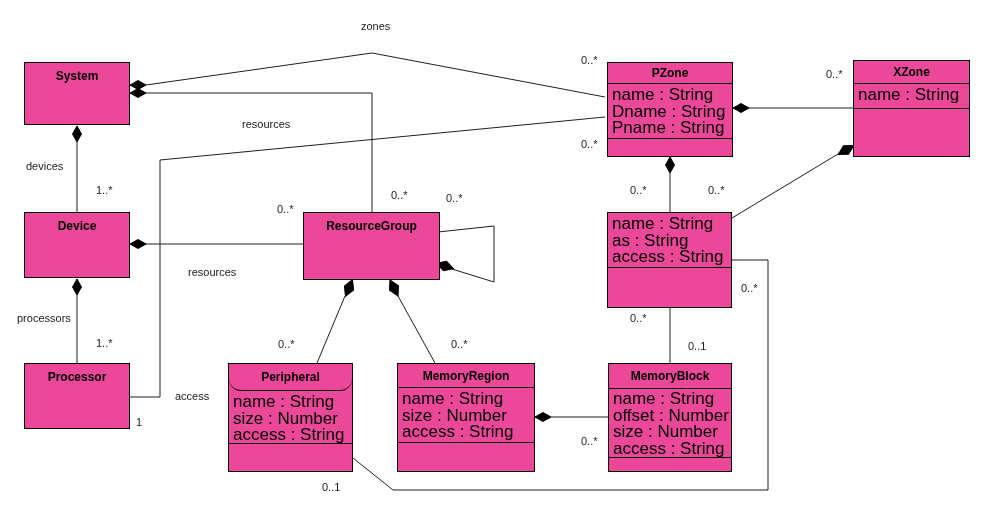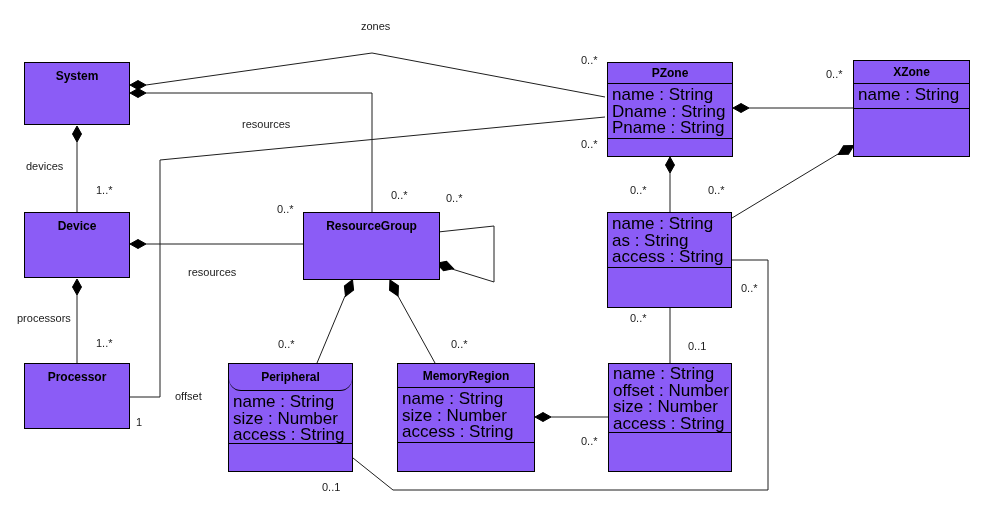--- a/index.html
+++ b/index.html
@@ -3,21 +3,21 @@
 <meta charset="utf-8">
 <style>
   * { margin:0; padding:0; box-sizing:border-box; }
   html,body { background:#ffffff; }
   #canvas {
     position:relative; width:995px; height:516px; background:#ffffff;
     font-family:"Liberation Sans", sans-serif; overflow:hidden;
   }
   svg.edges { position:absolute; left:0; top:0; width:995px; height:516px; }
   .uml-class {
-    position:absolute; background:#8b5cf6; border:1px solid #000000;
+    position:absolute; background:#ec4899; border:1px solid #000000;
     display:flex; flex-direction:column;
   }
   .uml-title {
     font-size:12px; font-weight:bold; color:#000;
     display:flex; align-items:center; justify-content:center;
     flex:0 0 auto;
   }
   .uml-title.plain { padding-top:6px; }
   .with-sep { border-bottom:1px solid #000; }
   .uml-attrs { flex:0 0 auto; padding:3px 4px 0 4px; }
@@ -137,20 +137,21 @@
     <div class="uml-title with-sep" style="height:24px;">MemoryRegion</div>
     <div class="uml-attrs with-sep" style="height:55px;">
       <div class="uml-attr">name : String</div>
       <div class="uml-attr">size : Number</div>
       <div class="uml-attr">access : String</div>
     </div>
     <div class="uml-empty"></div>
   </div>
 
   <div class="uml-class" style="left:608px; top:363px; width:124px; height:109px;">
+    <div class="uml-title with-sep" style="height:25px;">MemoryBlock</div>
     <div class="uml-attrs with-sep" style="height:69px; padding-top:2px;">
       <div class="uml-attr">name : String</div>
       <div class="uml-attr">offset : Number</div>
       <div class="uml-attr">size : Number</div>
       <div class="uml-attr">access : String</div>
     </div>
     <div class="uml-empty"></div>
   </div>
 
   <div class="uml-class" style="left:607px; top:212px; width:125px; height:96px;">
@@ -178,21 +179,21 @@
       <div class="uml-attr">name : String</div>
     </div>
     <div class="uml-empty"></div>
   </div>
 
   <span class="edge-label" style="left:361px; top:20px;">zones</span>
   <span class="edge-label" style="left:242px; top:118px;">resources</span>
   <span class="edge-label" style="left:188px; top:266px;">resources</span>
   <span class="edge-label" style="left:26px;  top:160px;">devices</span>
   <span class="edge-label" style="left:17px;  top:312px;">processors</span>
-  <span class="edge-label" style="left:175px; top:390px;">offset</span>
+  <span class="edge-label" style="left:175px; top:390px;">access</span>
 
   <span class="edge-label" style="left:96px;  top:184px;">1..*</span>
   <span class="edge-label" style="left:96px;  top:337px;">1..*</span>
   <span class="edge-label" style="left:136px; top:416px;">1</span>
   <span class="edge-label" style="left:277px; top:203px;">0..*</span>
   <span class="edge-label" style="left:391px; top:189px;">0..*</span>
   <span class="edge-label" style="left:446px; top:192px;">0..*</span>
   <span class="edge-label" style="left:278px; top:338px;">0..*</span>
   <span class="edge-label" style="left:451px; top:338px;">0..*</span>
   <span class="edge-label" style="left:581px; top:54px;">0..*</span>

